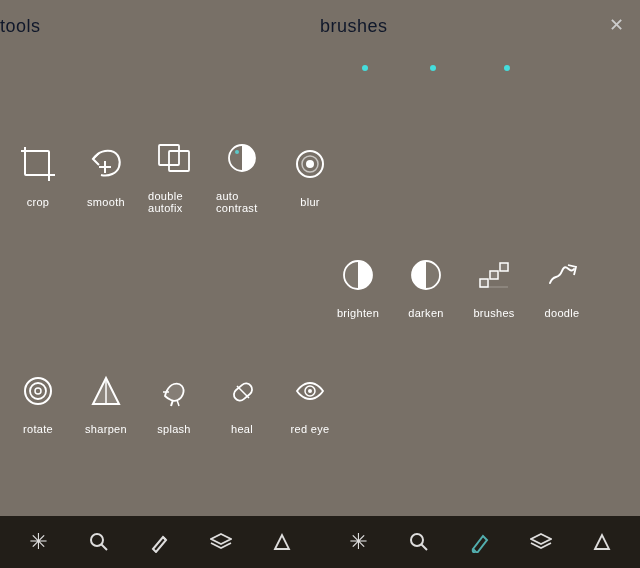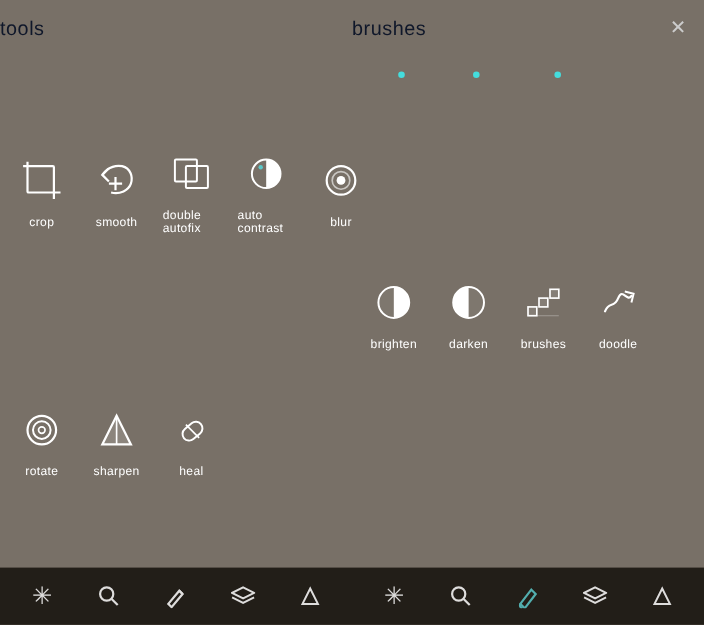--- a/index.html
+++ b/index.html
@@ -214,31 +214,52 @@
       <div class="tool-item">
         <div class="tool-icon">
           <svg width="42" height="42" viewBox="0 0 42 42">
             <polygon points="21,8 34,34 8,34" stroke="#fff" stroke-width="2" fill="rgba(255,255,255,0.15)"></polygon>
             <line x1="21" y1="8" x2="21" y2="34" stroke="#fff" stroke-width="1.5"></line>
           </svg>
         </div>
         <span class="tool-label">sharpen</span>
       </div>
 
+      <div class="tool-item">
+        <div class="tool-icon">
+          <svg width="42" height="42" viewBox="0 0 42 42">
+            <path d="M12 26 C12 26 14 16 21 14 C28 12 32 18 30 24 C28 30 22 32 18 30 C14 28 12 26 12 26 Z" stroke="#fff" stroke-width="1.8" fill="rgba(255,255,255,0.1)"></path>
+            <path d="M20 30 L18 36" stroke="#fff" stroke-width="2"></path>
+            <path d="M24 30 L26 36" stroke="#fff" stroke-width="1.5"></path>
+            <path d="M16 22 L10 22" stroke="#fff" stroke-width="1.5"></path>
+          </svg>
+        </div>
+        <span class="tool-label">splash</span>
+      </div>
 
       <div class="tool-item">
         <div class="tool-icon">
           <svg width="42" height="42" viewBox="0 0 42 42">
             <rect x="12" y="16" width="20" height="12" rx="6" stroke="#fff" stroke-width="1.8" fill="none" transform="rotate(-40 22 22)"></rect>
             <line x1="16" y1="16" x2="28" y2="28" stroke="#fff" stroke-width="1.5"></line>
           </svg>
         </div>
         <span class="tool-label">heal</span>
       </div>
 
+      <div class="tool-item">
+        <div class="tool-icon">
+          <svg width="42" height="42" viewBox="0 0 42 42">
+            <path d="M8 21 C8 21 13 13 21 13 C29 13 34 21 34 21 C34 21 29 29 21 29 C13 29 8 21 8 21 Z" stroke="#fff" stroke-width="1.8" fill="none"></path>
+            <circle cx="21" cy="21" r="5" stroke="#fff" stroke-width="1.5" fill="none"></circle>
+            <circle cx="21" cy="21" r="2" fill="#fff" stroke="none"></circle>
+          </svg>
+        </div>
+        <span class="tool-label">red eye</span>
+      </div>
 
     </div>
   </div>
 
   <div class="bottom-nav">
     <div class="nav-icon">✳</div>
     <div class="nav-icon">
       <svg width="22" height="22" viewBox="0 0 22 22" style="stroke:#fff; fill:none; stroke-width:2;">
         <circle cx="9" cy="9" r="6"></circle>
         <line x1="13.5" y1="13.5" x2="19" y2="19"></line>

